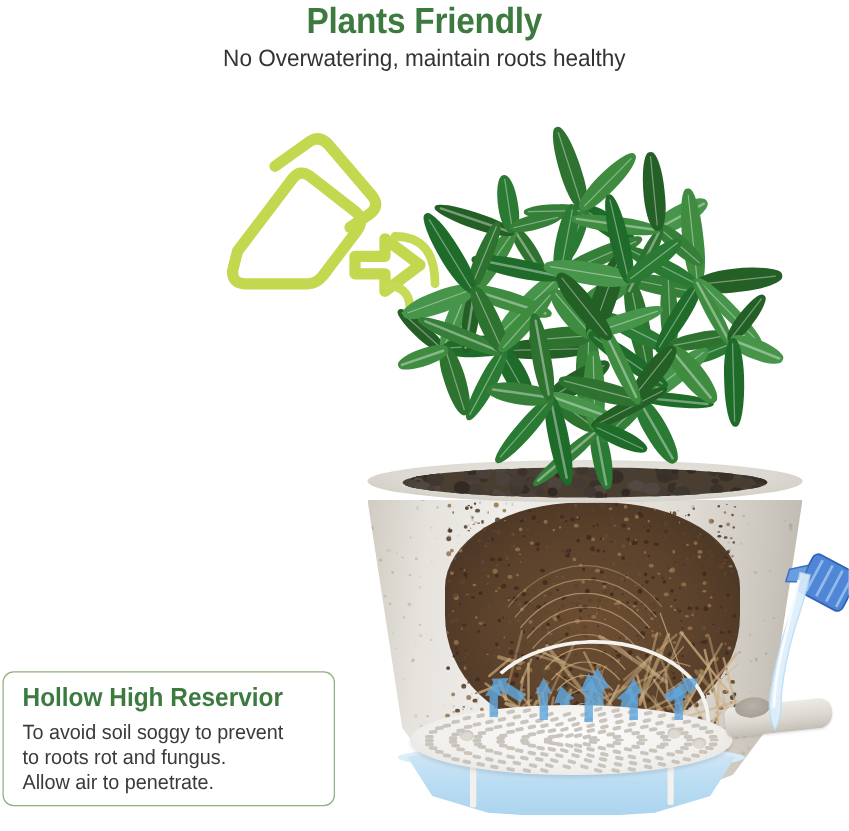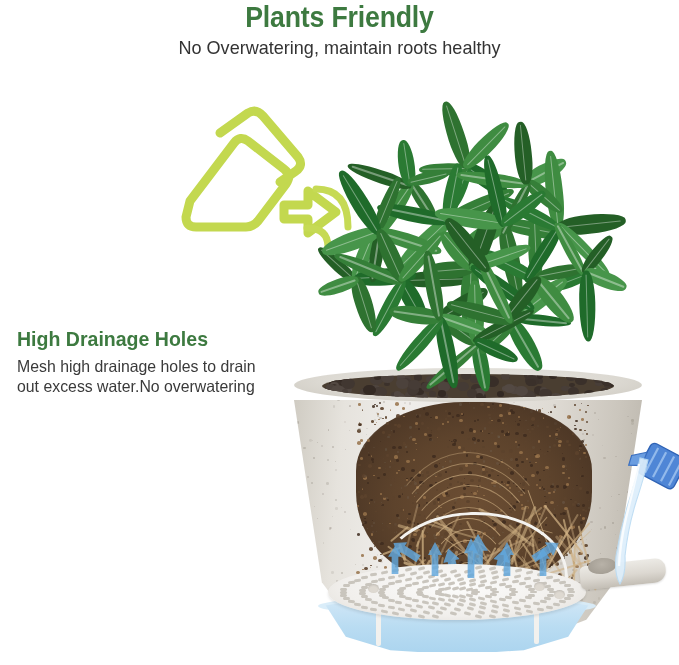--- a/index.html
+++ b/index.html
@@ -220,29 +220,32 @@
         <path d="M44 28 L72 8 Q80 3 87 11 L122 52 Q128 60 120 66 L104 77"></path>
         <path d="M108 100 L132 100 L132 86 L160 107 L132 128 L132 114 L108 114 Z"></path>
       </g>
       <g fill="none" stroke="#c6da55" stroke-width="7" stroke-linecap="round">
         <path d="M140 84 Q172 84 172 122"></path>
         <path d="M131 123 Q152 123 152 142"></path>
       </g>
     </svg>
   </div>
 
-  <div class="feat" id="feat-drainage">
-    <div class="feat-head">High Drainage Holes</div>
-    <div class="feat-body">
-      <div>Mesh high drainage holes to drain</div>
-      <div>out excess water.No overwatering</div>
+
+
+  <div class="boxed">
+    <div class="inner">
+      <div class="feat-head">Hollow High Reservior</div>
+      <div class="feat-body">
+        <div>To avoid soil soggy to prevent</div>
+        <div>to roots rot and fungus.</div>
+        <div>Allow air to penetrate.</div>
+      </div>
     </div>
   </div>
-
-
 
   <div class="scene">
 
     <div class="plant" id="plant">
         <div class="leaf-cluster" style="left: 176px; top: 38px;">
           <div class="leaf" style="width: 53.2517px; height: 15.9263px; background: rgb(31, 107, 42); transform: rotate(34.6722deg); z-index: 10;"></div>
           <div class="leaf" style="width: 47.3603px; height: 12.9226px; background: rgb(42, 122, 51); transform: rotate(110.135deg); z-index: 11;"></div>
           <div class="leaf" style="width: 48.572px; height: 12.3049px; background: rgb(53, 127, 56); transform: rotate(179.038deg); z-index: 12;"></div>
           <div class="leaf" style="width: 70.345px; height: 16.844px; background: rgb(46, 114, 48); transform: rotate(252.214deg); z-index: 13;"></div>
           <div class="leaf" style="width: 61.5377px; height: 16.0108px; background: rgb(63, 140, 65); transform: rotate(314.496deg); z-index: 14;"></div>

